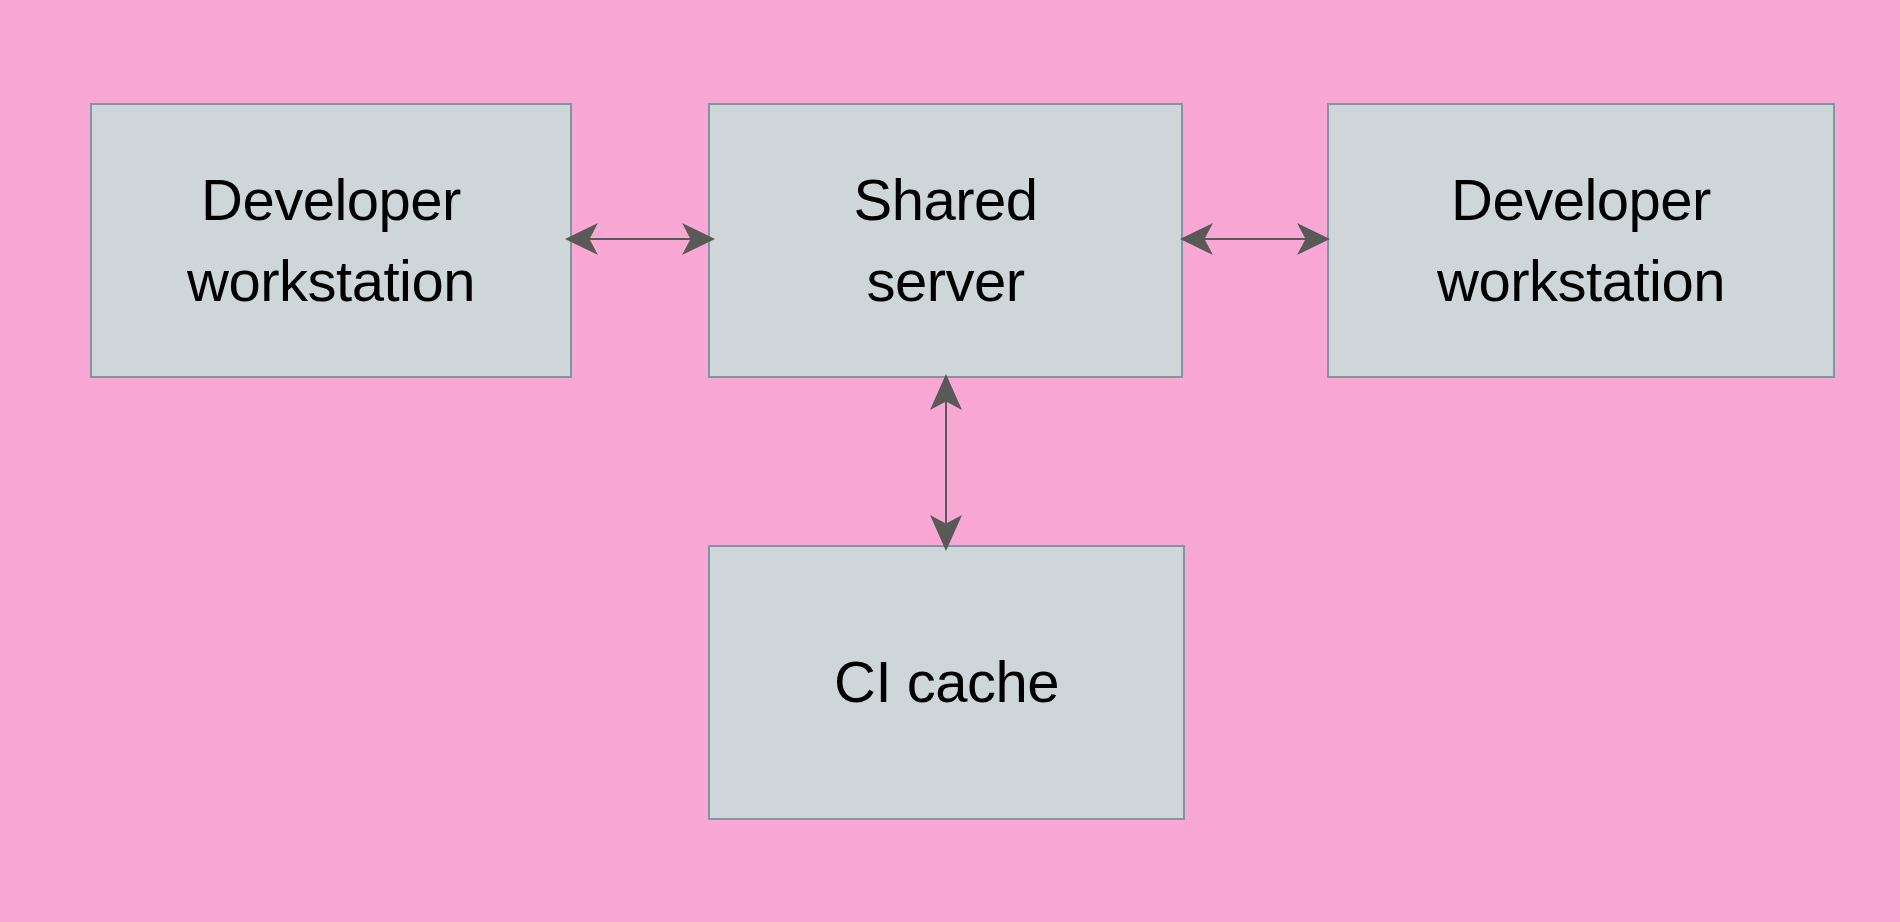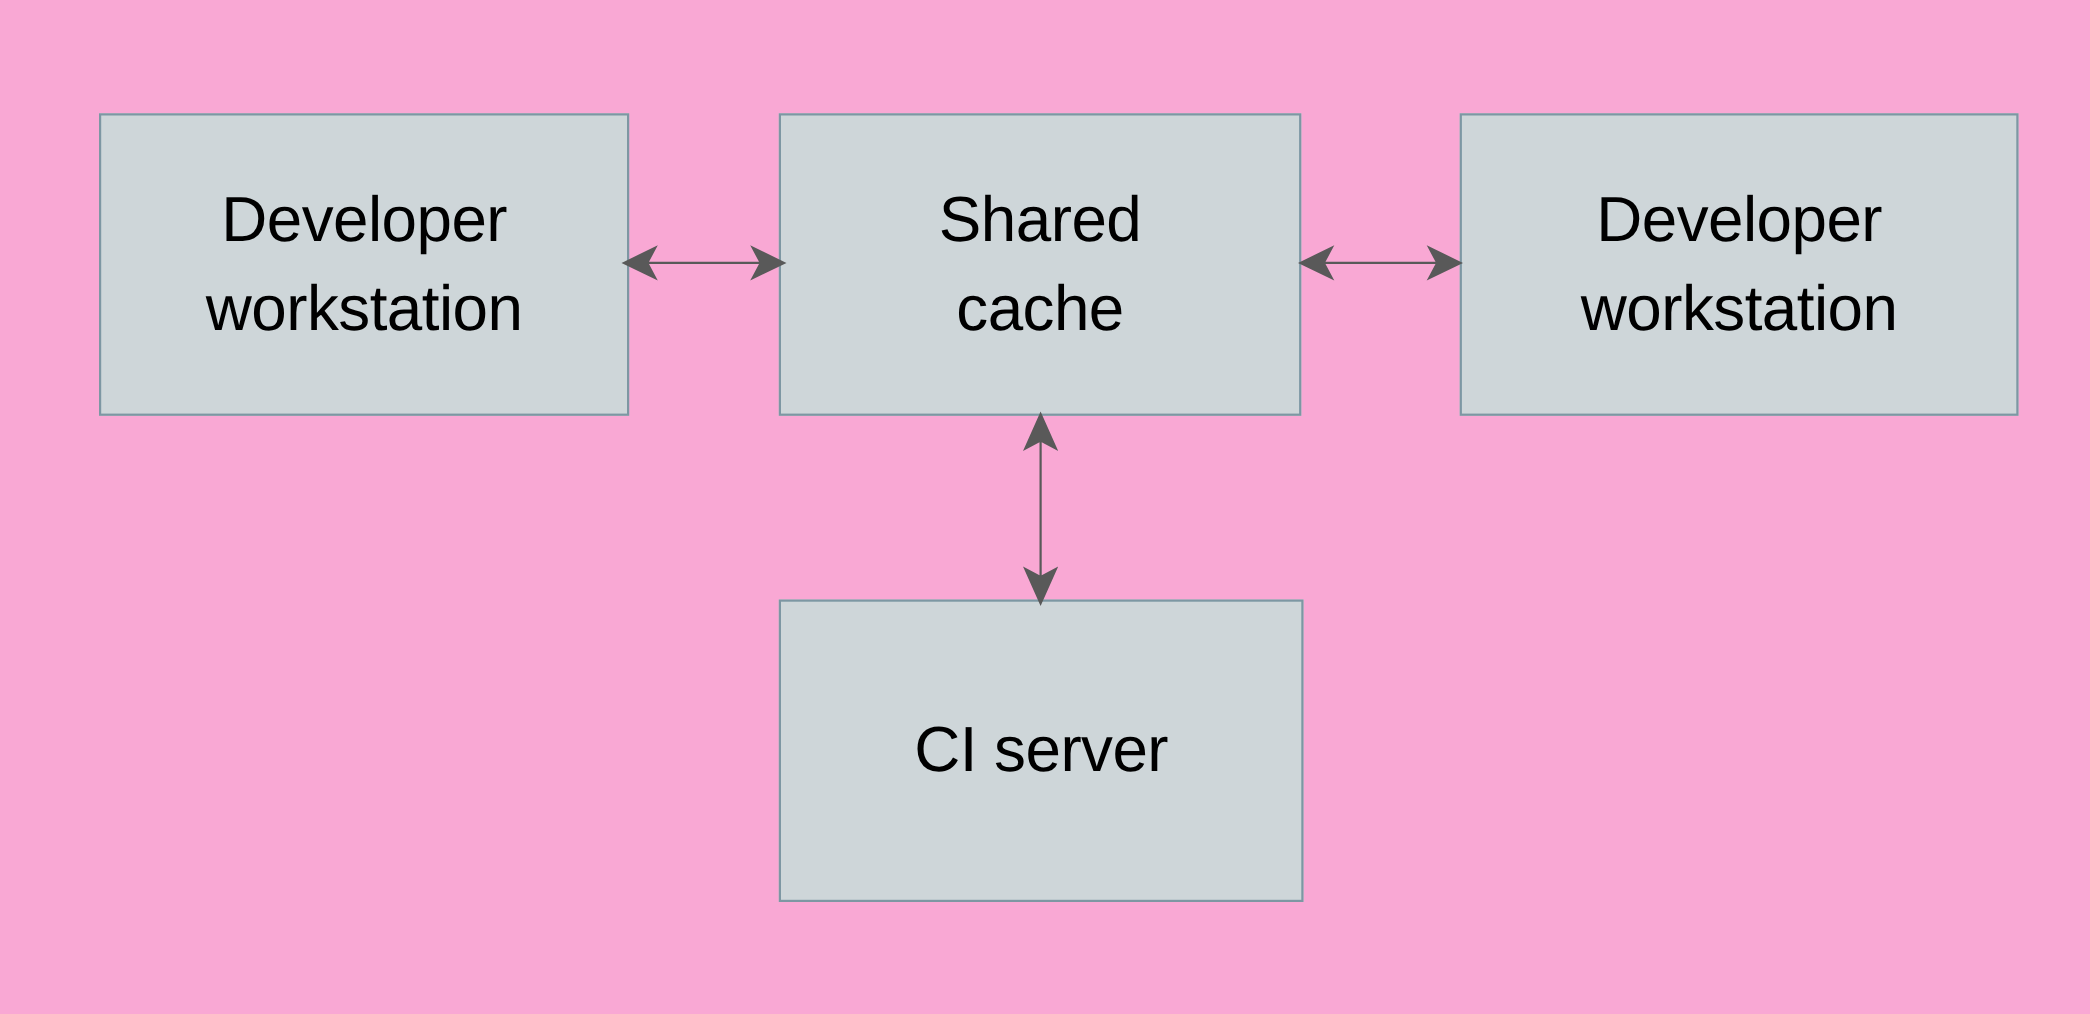--- a/index.html
+++ b/index.html
@@ -56,30 +56,30 @@
 
 <div id="canvas">
 
   <div class="node" id="node-dev-left">
     <span class="node-label">Developer
 workstation</span>
   </div>
 
   <div class="node" id="node-cache">
     <span class="node-label">Shared
-cache</span>
+server</span>
   </div>
 
   <div class="node" id="node-dev-right">
     <span class="node-label">Developer
 workstation</span>
   </div>
 
   <div class="node" id="node-ci">
-    <span class="node-label">CI server</span>
+    <span class="node-label">CI cache</span>
   </div>
 
   <svg class="edge" id="edge-left-cache" viewBox="0 0 160 60">
     <g fill="#595959" stroke="none">
       <path d="M 5 29 L 38 13 L 30 28 L 130 28 L 122 13 L 155 29 L 122 45 L 130 30 L 30 30 L 38 45 Z"></path>
     </g>
   </svg>
 
   <svg class="edge" id="edge-cache-right" viewBox="0 0 160 60">
     <g fill="#595959" stroke="none">

